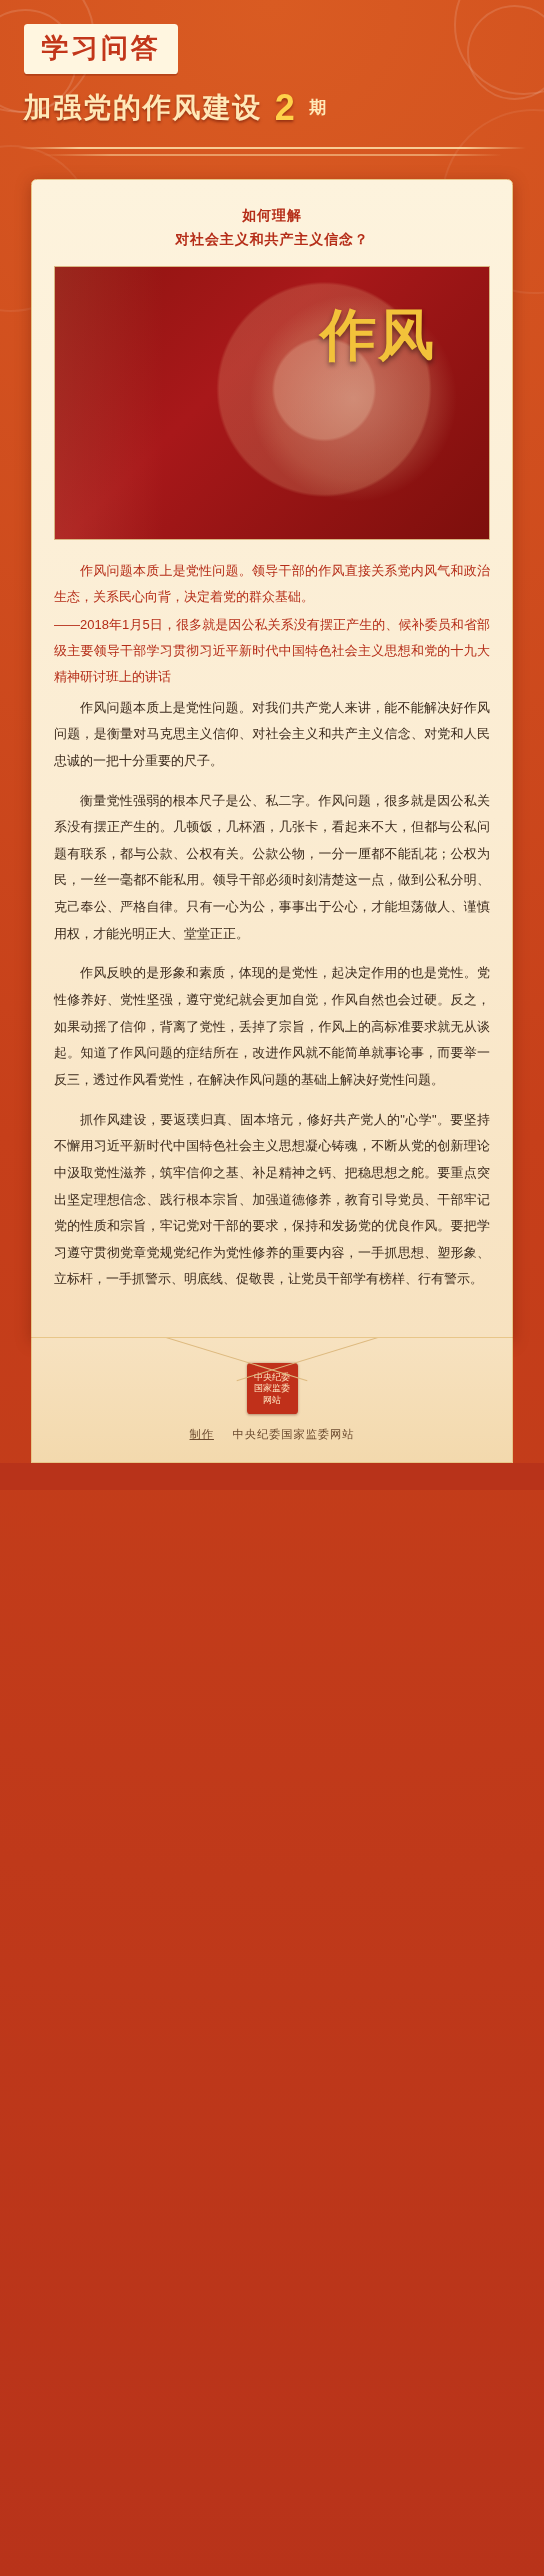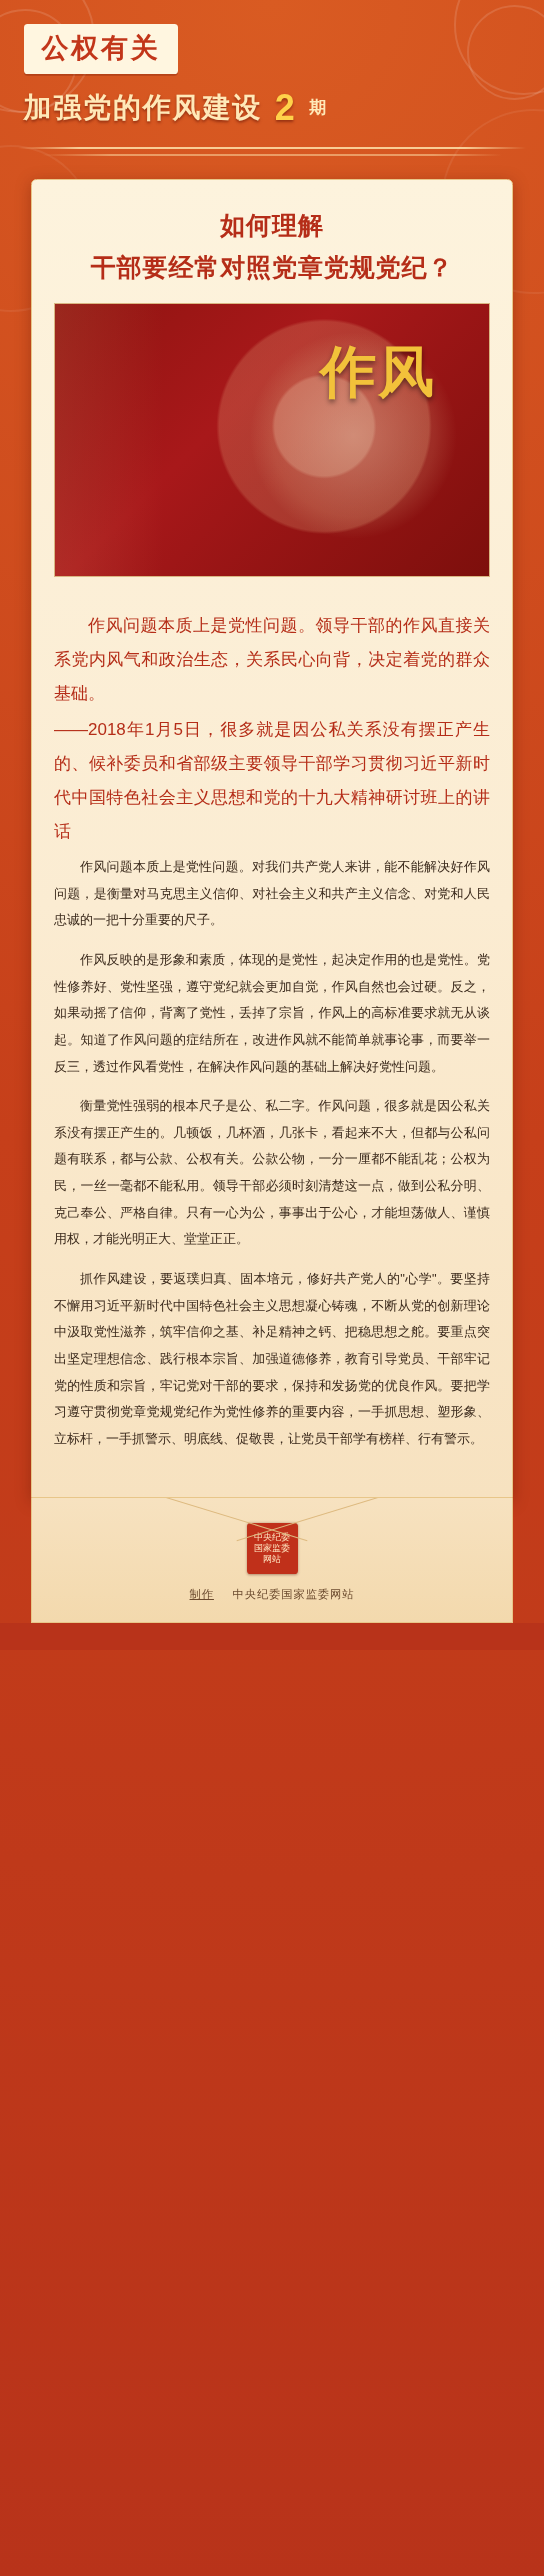--- a/index.html
+++ b/index.html
@@ -94,21 +94,21 @@
     background:linear-gradient(180deg,#fdf3dd 0%, #fbecd2 55%, #f7e2c0 100%);
     border:1.8px solid #e8c689;
     border-radius:5.4px 5.4px 0 0;
     padding:23.6px 22px 31px 22px;
     box-shadow:0 3.6px 14.5px rgba(90,20,5,.35);
     z-index:3;
   }
   .q-title{
     text-align:center;
     color:#b52d18;
-    font-size:25px;
+    font-size:14px;
     font-weight:bold;
     letter-spacing:0.9px;
     line-height:1.7;
   }
   .q-title .l2{display:block;}
 
   .hero{
     margin:14.5px 0 0 0;
     height:272px;
     border:0.9px solid #d9b682;
@@ -137,23 +137,23 @@
     line-height:1.05;
     letter-spacing:1.8px;
     text-shadow:0 2.7px 5.4px rgba(0,0,0,.45);
   }
   .hero-deco{
     position:absolute;left:0;top:0;width:109px;height:100%;
     background:linear-gradient(90deg,rgba(255,215,150,.10),rgba(255,215,150,0));
   }
 
   .lead{
-    margin-top:32px;
+    margin-top:18px;
     color:#b52d18;
-    font-size:17px;
+    font-size:13px;
     line-height:2.0;
     text-align:justify;
     text-indent:2em;
   }
   .lead .src{
     display:block;
     text-indent:0;
     margin-top:1.8px;
   }
   .body-p{
@@ -216,51 +216,51 @@
 <div class="page">
 
   <span class="cloud c1"></span>
   <span class="cloud c2"></span>
   <span class="cloud c3"></span>
   <span class="cloud c4"></span>
   <span class="cloud c5"></span>
   <span class="cloud c6"></span>
 
   <div class="header">
-    <div class="title-badge">公权有关</div>
+    <div class="title-badge">学习问答</div>
     <div class="subtitle-row">
       <span class="subtitle">加强党的作风建设</span>
       <span class="issue-num">2</span>
       <span class="issue-unit">期</span>
     </div>
     <div class="head-rule"></div>
     <div class="head-rule2"></div>
   </div>
 
   <div class="card">
 
     <div class="q-title">
       <span>如何理解</span>
-      <span class="l2">干部要经常对照党章党规党纪？</span>
+      <span class="l2">对社会主义和共产主义信念？</span>
     </div>
 
     <div class="hero">
       <span class="hero-deco"></span>
       <span class="hero-glow"></span>
       <div class="hero-word">作风</div>
     </div>
 
     <div class="lead">
       <span>作风问题本质上是党性问题。领导干部的作风直接关系党内风气和政治生态，关系民心向背，决定着党的群众基础。</span>
       <span class="src">——2018年1月5日，很多就是因公私关系没有摆正产生的、候补委员和省部级主要领导干部学习贯彻习近平新时代中国特色社会主义思想和党的十九大精神研讨班上的讲话</span>
     </div>
 
     <p class="body-p">作风问题本质上是党性问题。对我们共产党人来讲，能不能解决好作风问题，是衡量对马克思主义信仰、对社会主义和共产主义信念、对党和人民忠诚的一把十分重要的尺子。</p>
+    <p class="body-p">衡量党性强弱的根本尺子是公、私二字。作风问题，很多就是因公私关系没有摆正产生的。几顿饭，几杯酒，几张卡，看起来不大，但都与公私问题有联系，都与公款、公权有关。公款公物，一分一厘都不能乱花；公权为民，一丝一毫都不能私用。领导干部必须时刻清楚这一点，做到公私分明、克己奉公、严格自律。只有一心为公，事事出于公心，才能坦荡做人、谨慎用权，才能光明正大、堂堂正正。</p>
     <p class="body-p">作风反映的是形象和素质，体现的是党性，起决定作用的也是党性。党性修养好、党性坚强，遵守党纪就会更加自觉，作风自然也会过硬。反之，如果动摇了信仰，背离了党性，丢掉了宗旨，作风上的高标准要求就无从谈起。知道了作风问题的症结所在，改进作风就不能简单就事论事，而要举一反三，透过作风看党性，在解决作风问题的基础上解决好党性问题。</p>
-    <p class="body-p">衡量党性强弱的根本尺子是公、私二字。作风问题，很多就是因公私关系没有摆正产生的。几顿饭，几杯酒，几张卡，看起来不大，但都与公私问题有联系，都与公款、公权有关。公款公物，一分一厘都不能乱花；公权为民，一丝一毫都不能私用。领导干部必须时刻清楚这一点，做到公私分明、克己奉公、严格自律。只有一心为公，事事出于公心，才能坦荡做人、谨慎用权，才能光明正大、堂堂正正。</p>
     <p class="body-p">抓作风建设，要返璞归真、固本培元，修好共产党人的"心学"。要坚持不懈用习近平新时代中国特色社会主义思想凝心铸魂，不断从党的创新理论中汲取党性滋养，筑牢信仰之基、补足精神之钙、把稳思想之舵。要重点突出坚定理想信念、践行根本宗旨、加强道德修养，教育引导党员、干部牢记党的性质和宗旨，牢记党对干部的要求，保持和发扬党的优良作风。要把学习遵守贯彻党章党规党纪作为党性修养的重要内容，一手抓思想、塑形象、立标杆，一手抓警示、明底线、促敬畏，让党员干部学有榜样、行有警示。</p>
 
   </div>
 
   <div class="footer">
     <span class="env-lines"></span>
     <div class="seal">中央纪委 国家监委 网站</div>
     <div class="credit">
       <span class="maker">制作</span>
       <span>中央纪委国家监委网站</span>

